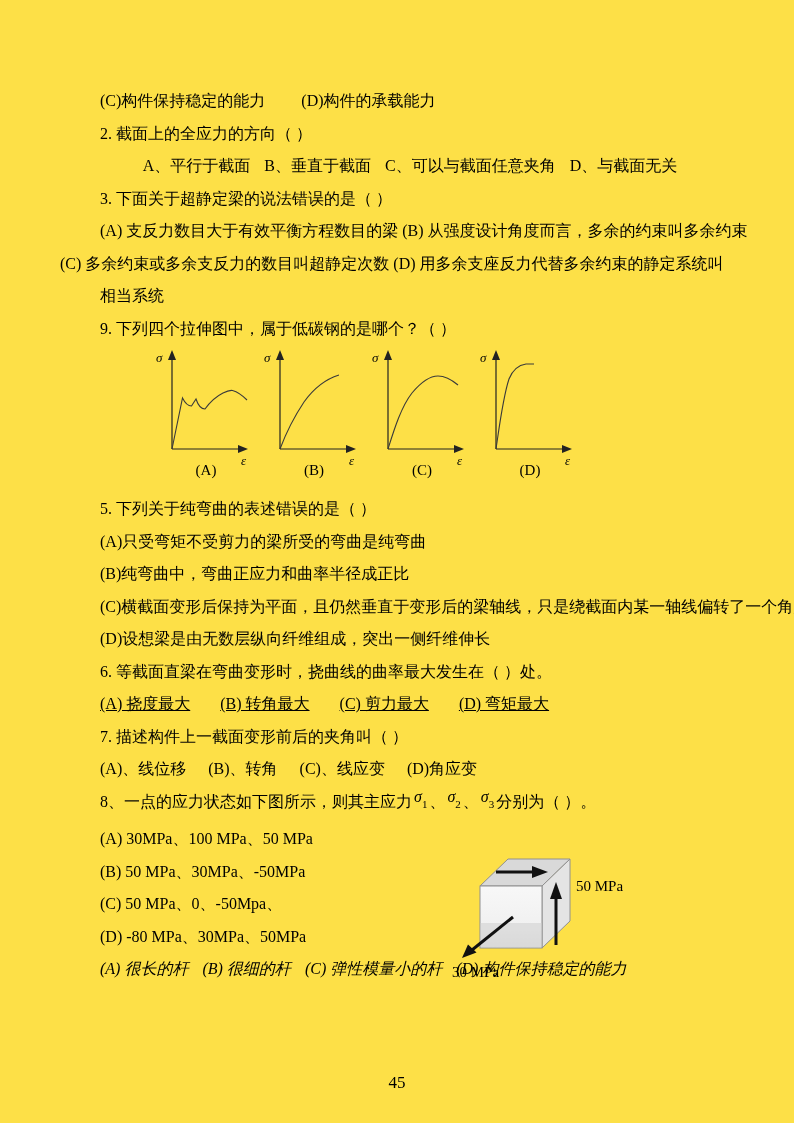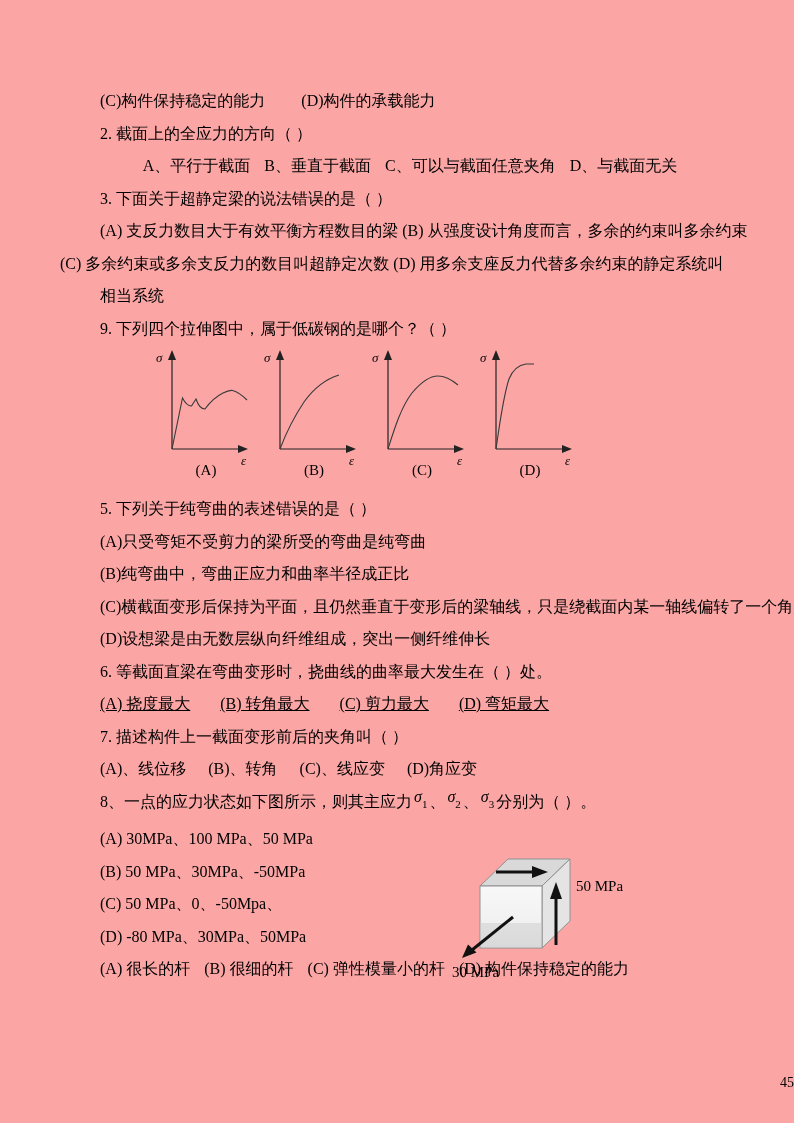--- a/index.html
+++ b/index.html
@@ -1,61 +1,61 @@
 <!DOCTYPE html>
 <html><head>
 <meta charset="utf-8">
 <style>
   html,body{margin:0;padding:0;background:#fff;}
   .page{
     position:relative;
     width:794px;height:1123px;
     box-sizing:border-box;
-    background:#fca5a5;
+    background:#fde047;
     color:#000;
     font-family:"Liberation Serif","DejaVu Serif",serif;
     font-size:16px;
     line-height:32.5px;
     padding:85px 60px 0 100px;
     overflow:hidden;
   }
   p.ln{margin:0;padding:0;}
   .ind4{padding-left:4px;}
   .ind6{padding-left:6px;}
   .ind16{padding-left:16px;text-align:center;}
   .ind22{padding-left:22px;}
   .ind24{padding-left:24px;}
   .nowrap{white-space:nowrap;}
   .gap36{margin-left:36px;}
   .hang{padding-left:40px;text-indent:-40px;margin-right:-78px;}
   .opts-q2 span{margin-right:14px;}
   .opts-q6 span{margin-right:30px;text-decoration:underline;}
   .opts-q7 span{margin-right:22px;}
-  .opts-q9 span{margin-right:14px;}
+  .opts-q9 span{margin-right:14px;font-style:italic;}
   .sig{position:relative;top:-5px;font-style:italic;margin:0 2px;}
   .sig sub{font-size:11px;font-style:normal;position:relative;top:2px;}
   .diagram-row{
     display:flex;flex-direction:row;
     margin:0 0 14px 48px;
     gap:4px;height:134px;
   }
   .diagram-row svg{display:block;}
   .axis{stroke:#222;stroke-width:1.2;fill:none;}
   .arrowhead{fill:#222;stroke:none;}
   .curve{stroke:#3a3a3a;stroke-width:1.1;fill:none;}
   .greek{font-size:13px;font-style:italic;font-family:"Liberation Serif","DejaVu Serif",serif;fill:#000;}
   .caption{font-size:15px;font-family:"Liberation Serif","DejaVu Serif",serif;fill:#000;}
   .cube-fig{position:absolute;left:442px;top:846px;width:235px;height:140px;}
   .cube-edge{stroke:#909090;stroke-width:1;}
   .stress-arrow{stroke:#111;stroke-width:3;fill:none;}
   .stress-head{fill:#111;stroke:none;}
   .cube-label{font-size:15px;font-family:"Liberation Serif","DejaVu Serif",serif;fill:#000;}
   .page-number{
     position:absolute;top:1072px;left:0;right:0;
-    text-align:right;font-size:14px;line-height:22px;
+    text-align:center;font-size:17px;line-height:22px;
   }
 </style>
 </head>
 <body>
 
 <div class="page">
 
   <p class="ln ind22"><span>(C)构件保持稳定的能力</span><span class="gap36">(D)构件的承载能力</span></p>
 
   <p class="ln ind6">2. 截面上的全应力的方向（  ）</p>

